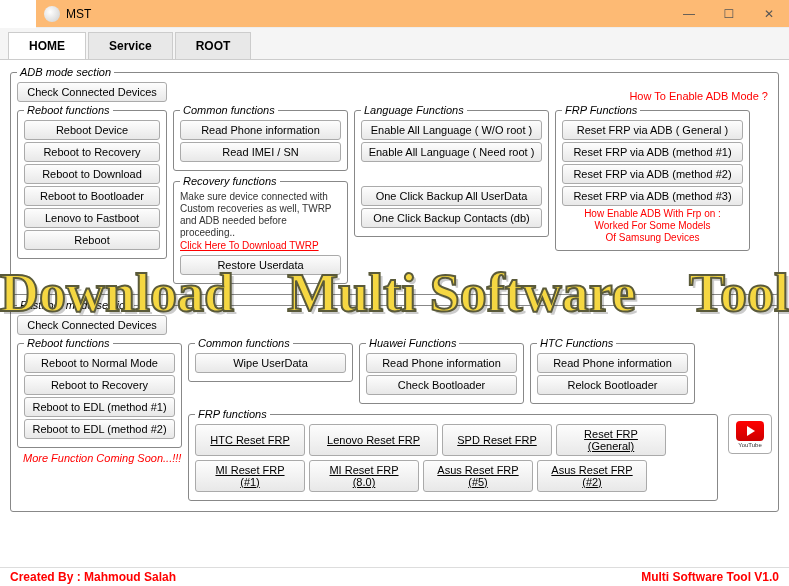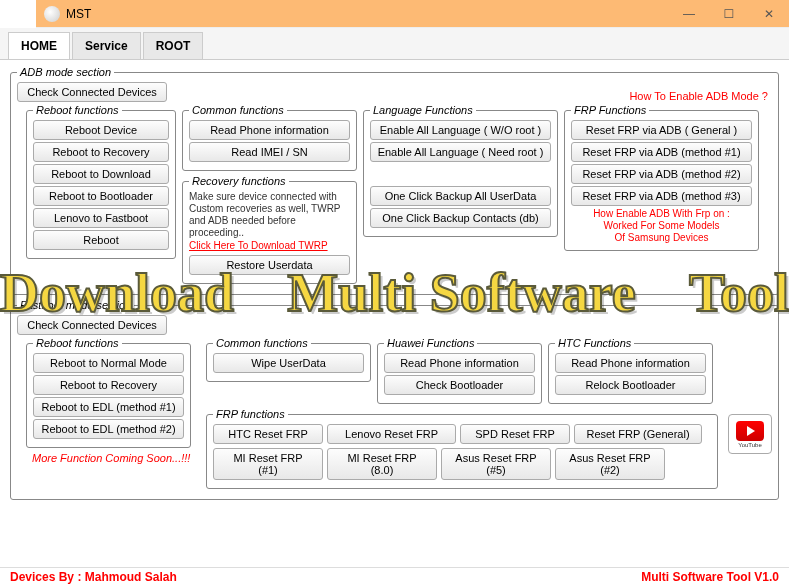--- a/index.html
+++ b/index.html
@@ -5,54 +5,54 @@
     * { box-sizing: border-box; margin: 0; padding: 0; }
     body { font-family: "Segoe UI", Tahoma, sans-serif; font-size: 11px; background: #fff; width: 789px; height: 586px; overflow: hidden; position: relative; }
     
     .titlebar { height: 28px; background: #fdba74; display: flex; align-items: center; padding-left: 8px; border-bottom: 1px solid #eee; margin-left: 36px; }
     .titlebar-icon { width: 16px; height: 16px; border-radius: 50%; background: radial-gradient(circle at 6px 6px, #fff, #ccc); margin-right: 6px; }
     .titlebar-text { flex: 1; font-size: 12px; }
     .titlebar-btns { display: flex; }
     .titlebar-btn { width: 40px; height: 28px; display: flex; align-items: center; justify-content: center; color: #555; font-size: 12px; }
     
     .tabs { display: flex; background: #f5f5f5; padding: 4px 8px 0; border-bottom: 1px solid #ccc; }
-    .tab { padding: 6px 12px; font-size: 12px; font-weight: bold; background: #e8e8e8; border: 1px solid #ccc; border-bottom: none; margin-right: 2px; cursor: pointer; }
+    .tab { padding: 6px 20px; font-size: 12px; font-weight: bold; background: #e8e8e8; border: 1px solid #ccc; border-bottom: none; margin-right: 2px; cursor: pointer; }
     .tab.active { background: #fff; }
     
     .content { padding: 6px 10px; }
     
     fieldset { border: 1px solid #888; border-radius: 3px; padding: 4px 6px 6px; margin-bottom: 4px; }
     legend { font-style: italic; font-size: 11px; padding: 0 3px; }
     
     .btn { display: block; background: linear-gradient(#fdfdfd, #e8e8e8); border: 1px solid #aaa; border-radius: 3px; padding: 3px 6px; font-size: 11px; text-align: center; cursor: pointer; margin-bottom: 2px; width: 100%; }
     
     .adb-link { float: right; color: red; font-size: 11px; margin: 8px 4px; cursor: pointer; }
     .red-link { color: red; text-decoration: underline; cursor: pointer; font-size: 10px; }
     .red-text { color: red; font-size: 10px; text-align: center; line-height: 1.2; margin-top: 2px; }
     .obscured-text { color: #333; font-size: 10px; line-height: 1.2; margin-bottom: 1px; }
     
-    .row { display: flex; gap: 6px; margin-left: 9px; }
+    .row { display: flex; gap: 6px; }
     .col { flex: 1; }
     
     .footer { position: absolute; bottom: 0; width: 100%; padding: 2px 10px; display: flex; justify-content: space-between; border-top: 1px solid #ddd; }
     .footer-left { color: red; font-size: 12px; font-weight: bold; }
     .footer-right { color: red; font-size: 12px; font-weight: bold; }
     
     .more-soon { color: red; font-style: italic; font-size: 11px; margin-top: 4px; margin-left: 6px; }
     
     .yt-btn { width: 44px; height: 40px; background: #fff; border: 1px solid #aaa; border-radius: 4px; display: flex; flex-direction: column; align-items: center; justify-content: center; cursor: pointer; }
     .yt-icon { width: 28px; height: 20px; background: linear-gradient(#f00, #c00); border-radius: 4px; position: relative; }
     .yt-icon::after { content: ''; position: absolute; left: 11px; top: 5px; border-left: 8px solid #fff; border-top: 5px solid transparent; border-bottom: 5px solid transparent; }
     .yt-label { font-size: 6px; color: #333; margin-top: 1px; }
     
     .overlay { position: absolute; top: 0; left: 0; width: 100%; height: 100%; display: flex; flex-direction: row; align-items: center; justify-content: space-between; pointer-events: none; z-index: 100; }
     .overlay-text { font-family: "Comic Sans MS", cursive; font-size: 54px; font-weight: bold; color: #f5d742; -webkit-text-stroke: 2px #5a5a3a; text-shadow: 3px 3px 0 rgba(0,0,0,0.2); line-height: 1.05; text-align: center; }
     
     .check-btn { width: 150px; margin-bottom: 2px; }
-    .inline-btn { display: inline-block; width: auto; padding: 3px 10px; margin-right: 2px; }
+    .inline-btn { display: inline-block; width: auto; padding: 3px 10px; margin-right: 2px; text-decoration: underline; }
   </style>
 </head>
 <body>
 
 <div class="titlebar">
   <div class="titlebar-icon"></div>
   <div class="titlebar-text">MST</div>
   <div class="titlebar-btns">
     <div class="titlebar-btn">—</div>
     <div class="titlebar-btn">☐</div>
@@ -166,40 +166,40 @@
           </div>
         </div>
 
         <div class="row" style="align-items:flex-start">
           <fieldset style="flex:1">
             <legend>FRP functions</legend>
             <div style="display:flex;flex-wrap:wrap;gap:2px">
               <button class="btn inline-btn" style="width:110px">HTC Reset FRP</button>
               <button class="btn inline-btn" style="width:129px">Lenovo Reset FRP</button>
               <button class="btn inline-btn" style="width:110px">SPD Reset FRP</button>
-              <button class="btn inline-btn" style="width:128px">Reset FRP (General)</button>
+              <button class="btn inline-btn" style="width:110px">Reset FRP (General)</button>
               <button class="btn inline-btn" style="width:110px">MI Reset FRP  (#1)</button>
               <button class="btn inline-btn" style="width:110px">MI Reset FRP  (8.0)</button>
               <button class="btn inline-btn" style="width:110px">Asus Reset FRP (#5)</button>
               <button class="btn inline-btn" style="width:110px">Asus Reset FRP (#2)</button>
             </div>
           </fieldset>
           <div class="yt-btn" style="margin-top:6px;margin-left:4px">
             <div class="yt-icon"></div>
             <div class="yt-label">YouTube</div>
           </div>
         </div>
       </div>
     </div>
   </fieldset>
 
 </div>
 
 <div class="footer">
-  <span class="footer-left">Devices By : Mahmoud Salah</span>
+  <span class="footer-left">Created By : Mahmoud Salah</span>
   <span class="footer-right">Multi Software Tool V1.0</span>
 </div>
 
 <div class="overlay">
   <div class="overlay-text">Download</div>
   <div class="overlay-text">Multi Software</div>
   <div class="overlay-text">Tool</div>
 </div>
 
 </body></html>

